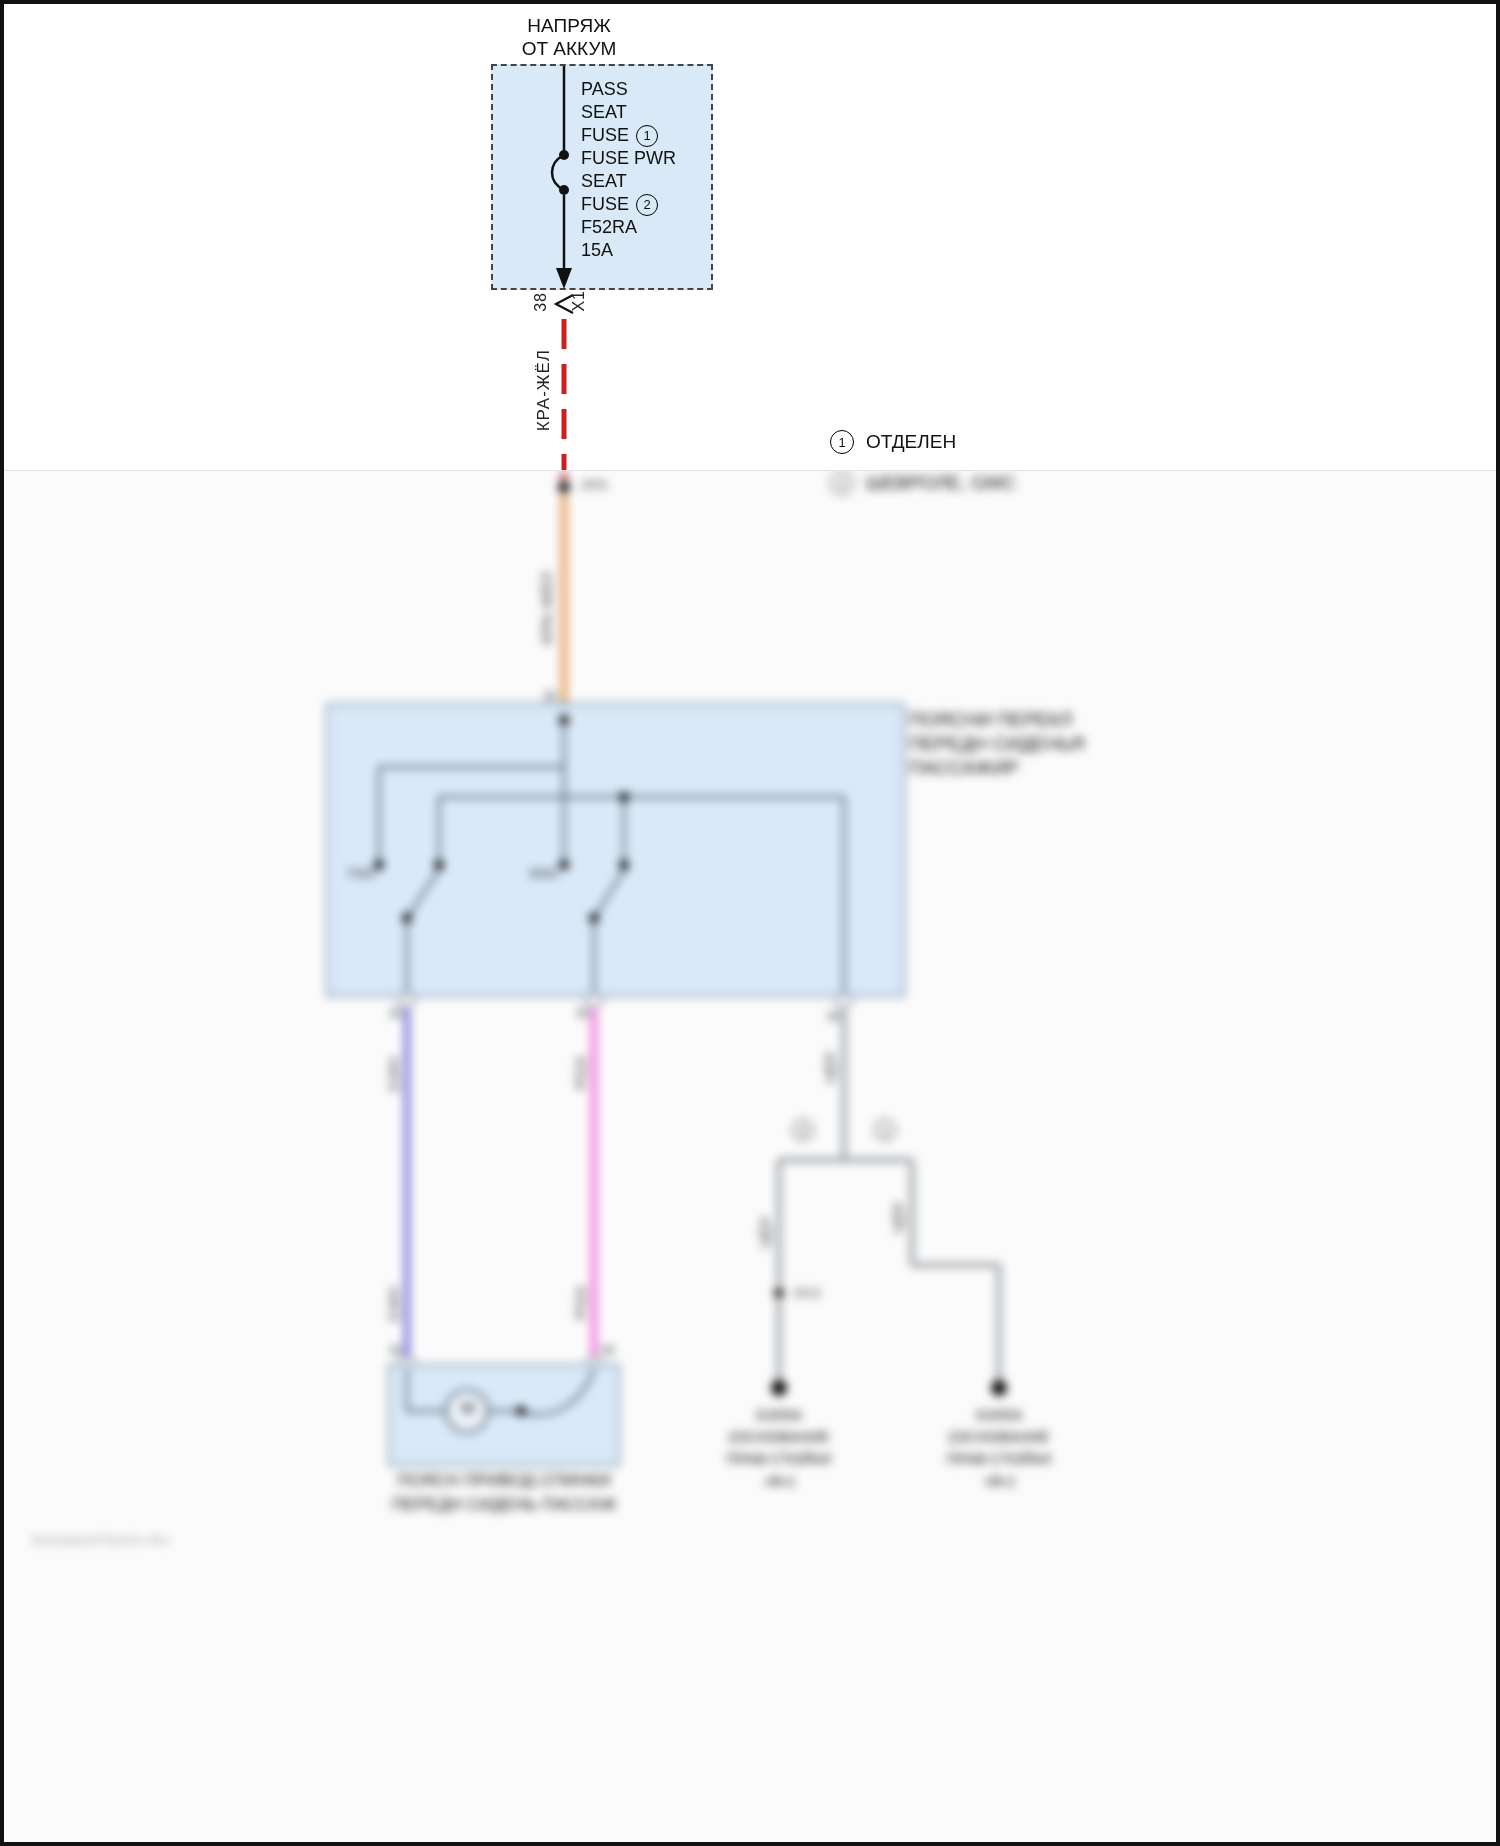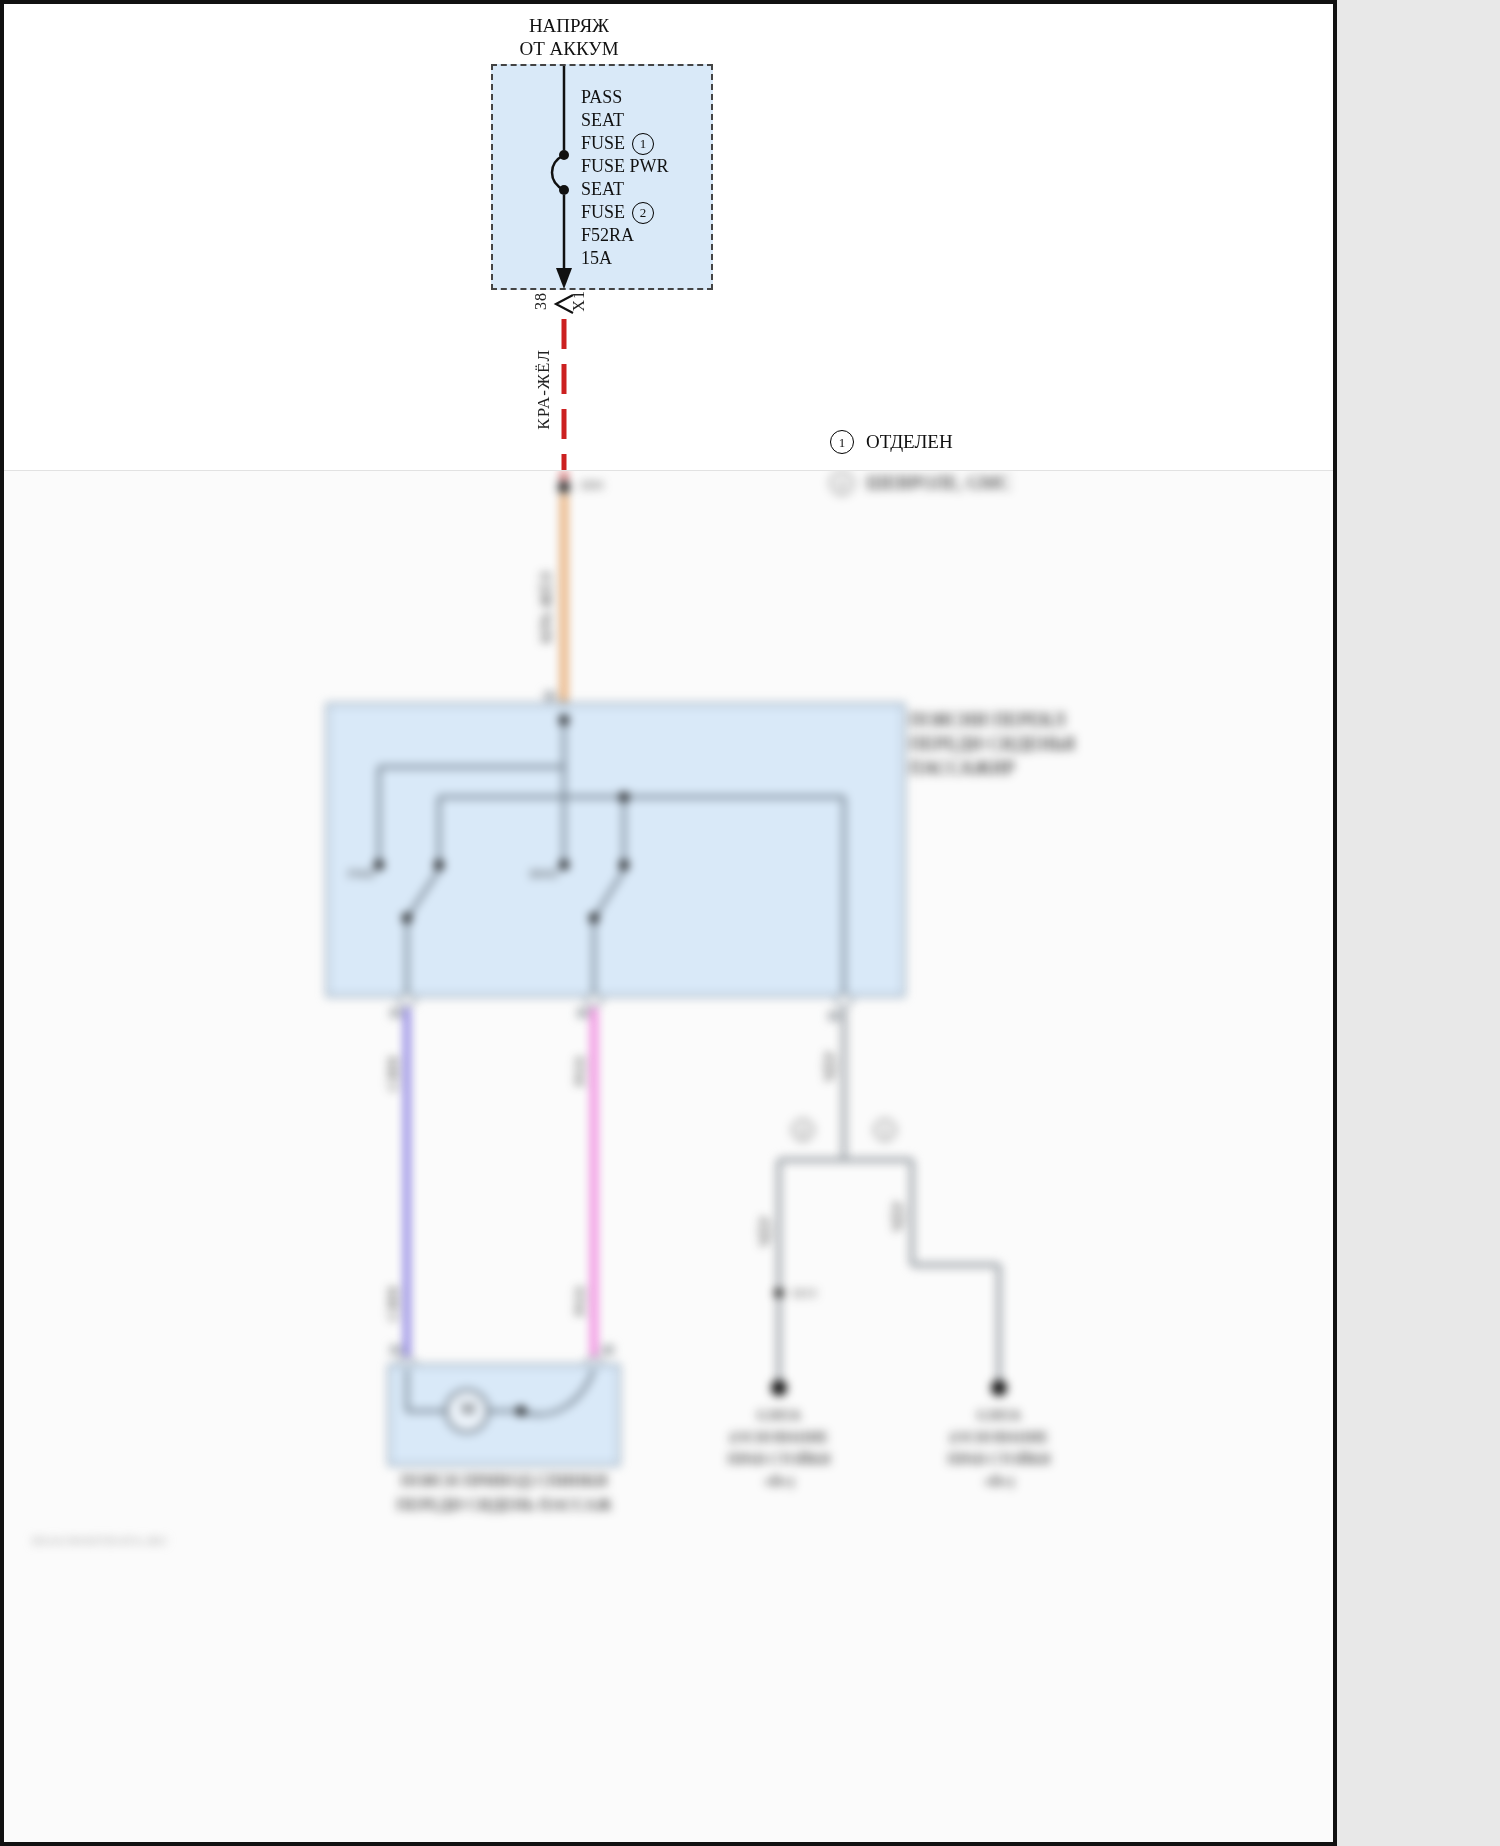--- a/index.html
+++ b/index.html
@@ -1,22 +1,22 @@
 <!DOCTYPE html>
 <html style="--wire-red: #cc2020; --wire-orange: #e29852; --wire-blue: #7a6ede; --wire-pink: #ee6ed9; --wire-gray: #9aa0a6; --box-fill: #d9e9f8; --box-stroke: #8fa3b8;"><head>
 <meta charset="utf-8">
 <style>
   html,body{margin:0;padding:0;background:#e8e8e8;}
   .page{
     position:relative;
-    width:1337px;height:1846px;
+    width:1500px;height:1846px;
     background:#ffffff;
     border:4px solid #111;
     box-sizing:border-box;
-    font-family:Liberation Serif, serif;
+    font-family:Liberation Sans, sans-serif;
     color:#111;
     overflow:hidden;
   }
   .abs{position:absolute;}
   .txt{font-size:19px;line-height:23px;white-space:nowrap;}
   .center{text-align:center;}
   .vtext{
     position:absolute;
     writing-mode:vertical-rl;
     transform:rotate(180deg);
@@ -29,21 +29,21 @@
     display:inline-flex;align-items:center;justify-content:center;
     width:20px;height:20px;border:1.6px solid #000;border-radius:50%;
     font-size:13px;line-height:1;flex:0 0 auto;background:transparent;
   }
   
   .fusebox{
     position:absolute;left:487px;top:60px;width:222px;height:226px;
     box-sizing:border-box;
     background:var(--box-fill);
     border:2px dashed #444;
-    padding:20px 0 0 88px;
+    padding:12px 0 0 88px;
   }
   .fusebox .row{display:flex;align-items:center;gap:7px;font-size:18px;height:23px;}
   svg{position:absolute;left:0;top:0;pointer-events:none;}
   .wire-red{stroke:var(--wire-red);stroke-width:5;stroke-dasharray:30 15;fill:none;}
   .wire-orange{stroke:var(--wire-orange);stroke-width:6;fill:none;}
   .wire-blue{stroke:var(--wire-blue);stroke-width:6;fill:none;}
   .wire-pink{stroke:var(--wire-pink);stroke-width:6;fill:none;}
   .wire-gray{stroke:var(--wire-gray);stroke-width:5;fill:none;}
   .cktline{stroke:#4a5560;stroke-width:2.5;fill:none;}
   .boxrect{fill:var(--box-fill);stroke:var(--box-stroke);stroke-width:2.5;}

